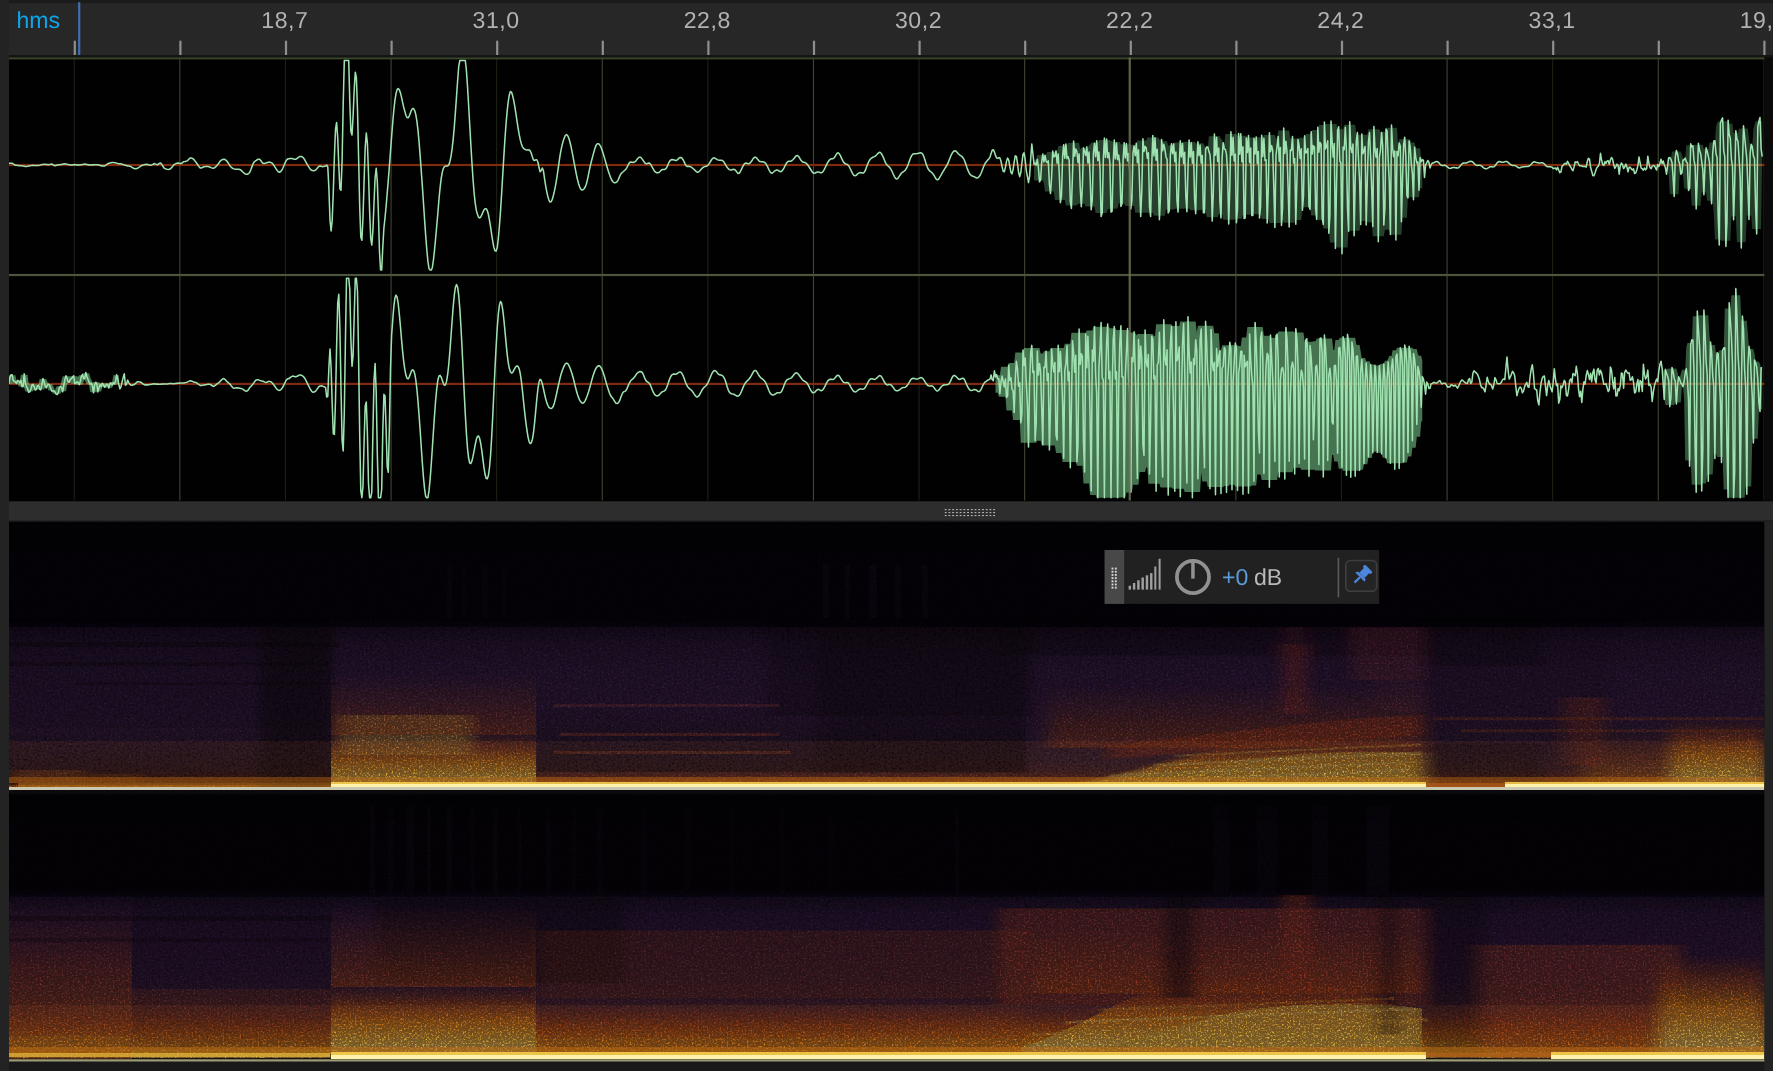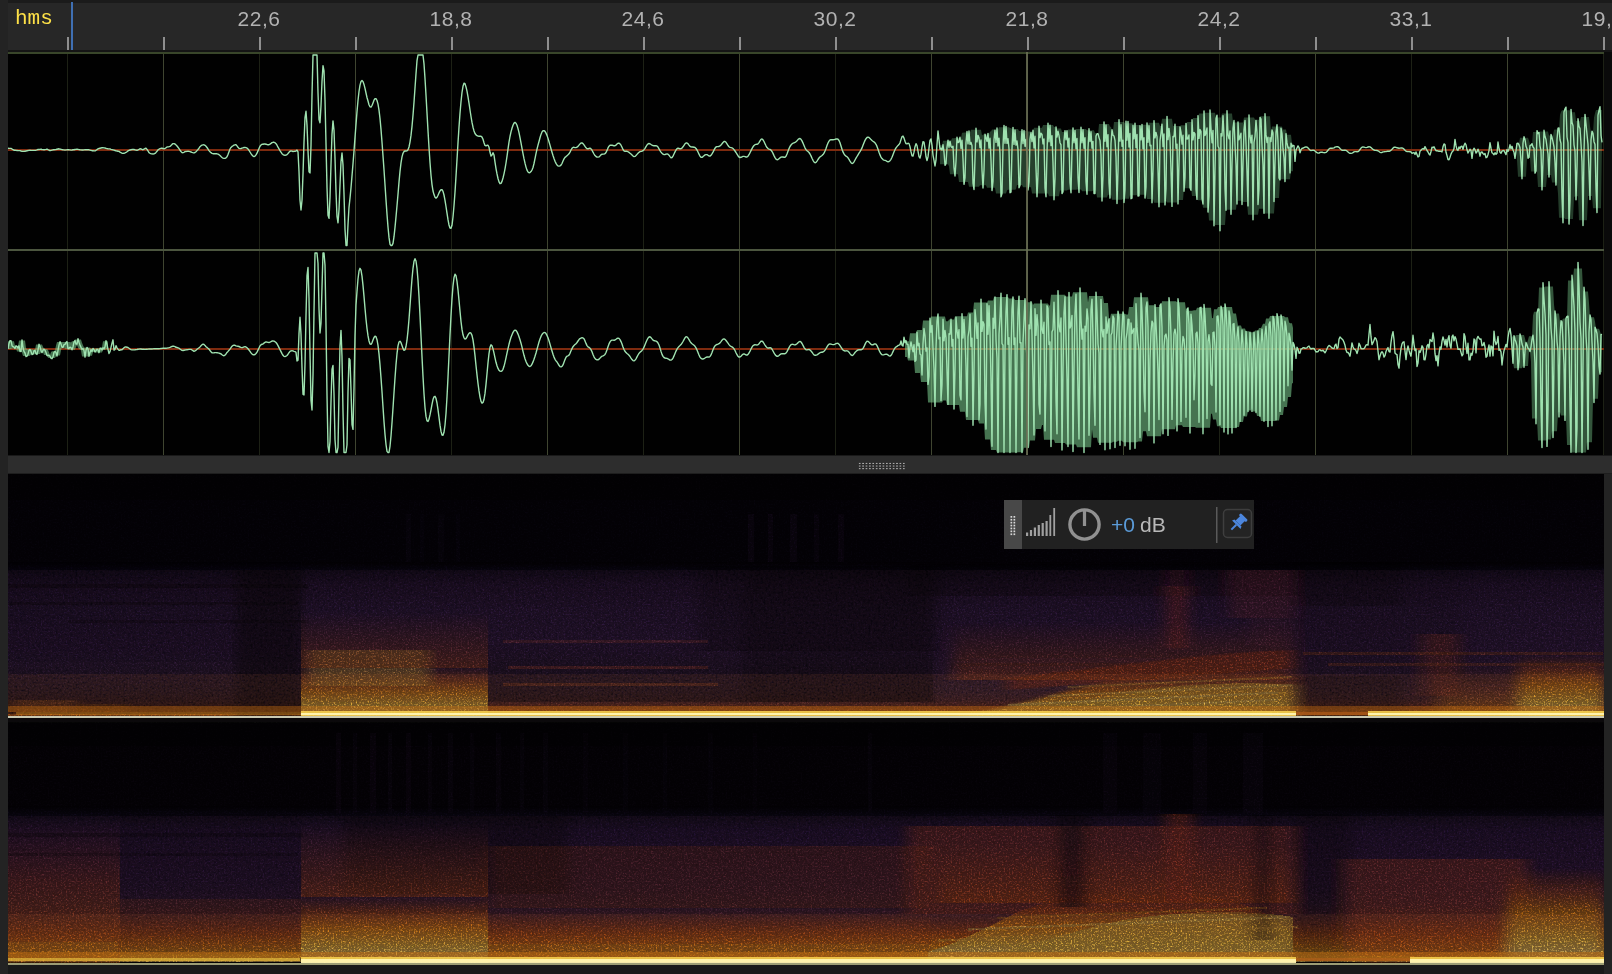--- a/index.html
+++ b/index.html
@@ -1,20 +1,20 @@
 <!DOCTYPE html>
 <html><head><meta charset="utf-8"><style>
 html,body{margin:0;padding:0;background:#000;overflow:hidden;}
 #app{position:relative;width:1612px;height:974px;overflow:hidden;background:#010101;
 font-family:"Liberation Sans",sans-serif;}
 #ruler{position:absolute;left:0;top:0;width:1612px;height:52px;background:#272727;}
 #ruler .topline{position:absolute;left:0;top:0;width:100%;height:3px;background:#1b1b1b;}
 #ruler .botline{position:absolute;left:0;top:50px;width:100%;height:2px;background:#151515;}
 .rlab{position:absolute;top:7px;transform:translateX(-50%);font-size:21px;color:#b2b2b2;letter-spacing:0.5px;}
-#hms{position:absolute;left:15px;top:7px;font-size:21px;color:#fde047;font-family:Liberation Mono, monospace;}
+#hms{position:absolute;left:15px;top:7px;font-size:21px;color:#0ea5e9;}
 .tick{position:absolute;top:37px;width:1.6px;height:13px;background:#8f8f8f;}
 #playhead{position:absolute;left:70.5px;top:2px;width:2px;height:49px;background:#3f6fb2;}
 #wavarea{position:absolute;left:0;top:52px;width:1612px;height:403px;background:#010101;}
 .gmin{position:absolute;top:0;width:1px;height:403px;background:#1d2115;}
 .gmaj{position:absolute;top:0;width:1.4px;height:403px;background:#3f4530;}
 #gspecial{position:absolute;left:1026px;top:0;width:1.5px;height:403px;background:#6b7055;opacity:0.85;}
 #topgreen{position:absolute;left:7px;top:0;width:1605px;height:1.6px;background:#39462a;}
 #sepgreen{position:absolute;left:7px;top:196.5px;width:1605px;height:2.4px;background:#4c563f;}
 .redline{position:absolute;left:7px;width:1605px;height:2px;background:#7f2b0f;}
 #wavesvg{position:absolute;left:0;top:0;}
@@ -295,25 +295,25 @@
         <rect x="1288" y="483.6" width="114" height="3.4" fill="#b06018" opacity="0.85"></rect>
         <rect x="1402" y="482.8" width="194" height="5.6" fill="#f6cf4e" opacity="0.9"></rect>
         <rect x="1402" y="484.8" width="194" height="4.2" fill="#fff4b2" opacity="0.95"></rect>
         <rect x="0" y="483.6" width="292" height="3.6" fill="#e8b838" opacity="0.75"></rect>
       </svg>
 <div id="spectbottom"></div>
 </div>
 <div id="ruler">
 <div class="topline"></div>
 <div id="hms">hms</div>
-<div class="rlab" style="left:259px">22,6</div>
-      <div class="rlab" style="left:451px">18,8</div>
-      <div class="rlab" style="left:643px">24,6</div>
+<div class="rlab" style="left:259px">18,7</div>
+      <div class="rlab" style="left:451px">31,0</div>
+      <div class="rlab" style="left:643px">22,8</div>
       <div class="rlab" style="left:835px">30,2</div>
-      <div class="rlab" style="left:1027px">21,8</div>
+      <div class="rlab" style="left:1027px">22,2</div>
       <div class="rlab" style="left:1219px">24,2</div>
       <div class="rlab" style="left:1411px">33,1</div>
       <div class="rlab" style="left:1603px">19,4</div>
 <div class="tick" style="left:67.0px"></div>
       <div class="tick" style="left:163.0px"></div>
       <div class="tick" style="left:259.0px"></div>
       <div class="tick" style="left:355.0px"></div>
       <div class="tick" style="left:451.0px"></div>
       <div class="tick" style="left:547.0px"></div>
       <div class="tick" style="left:643.0px"></div>

